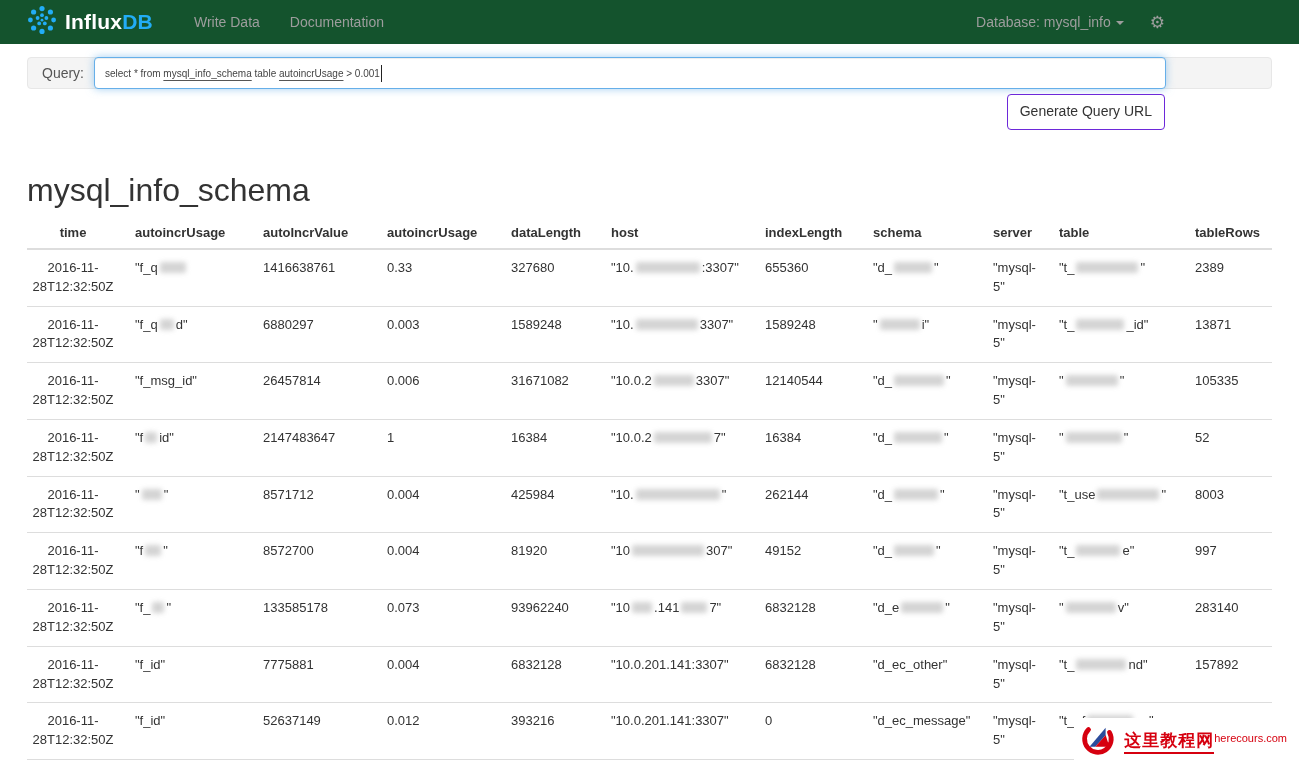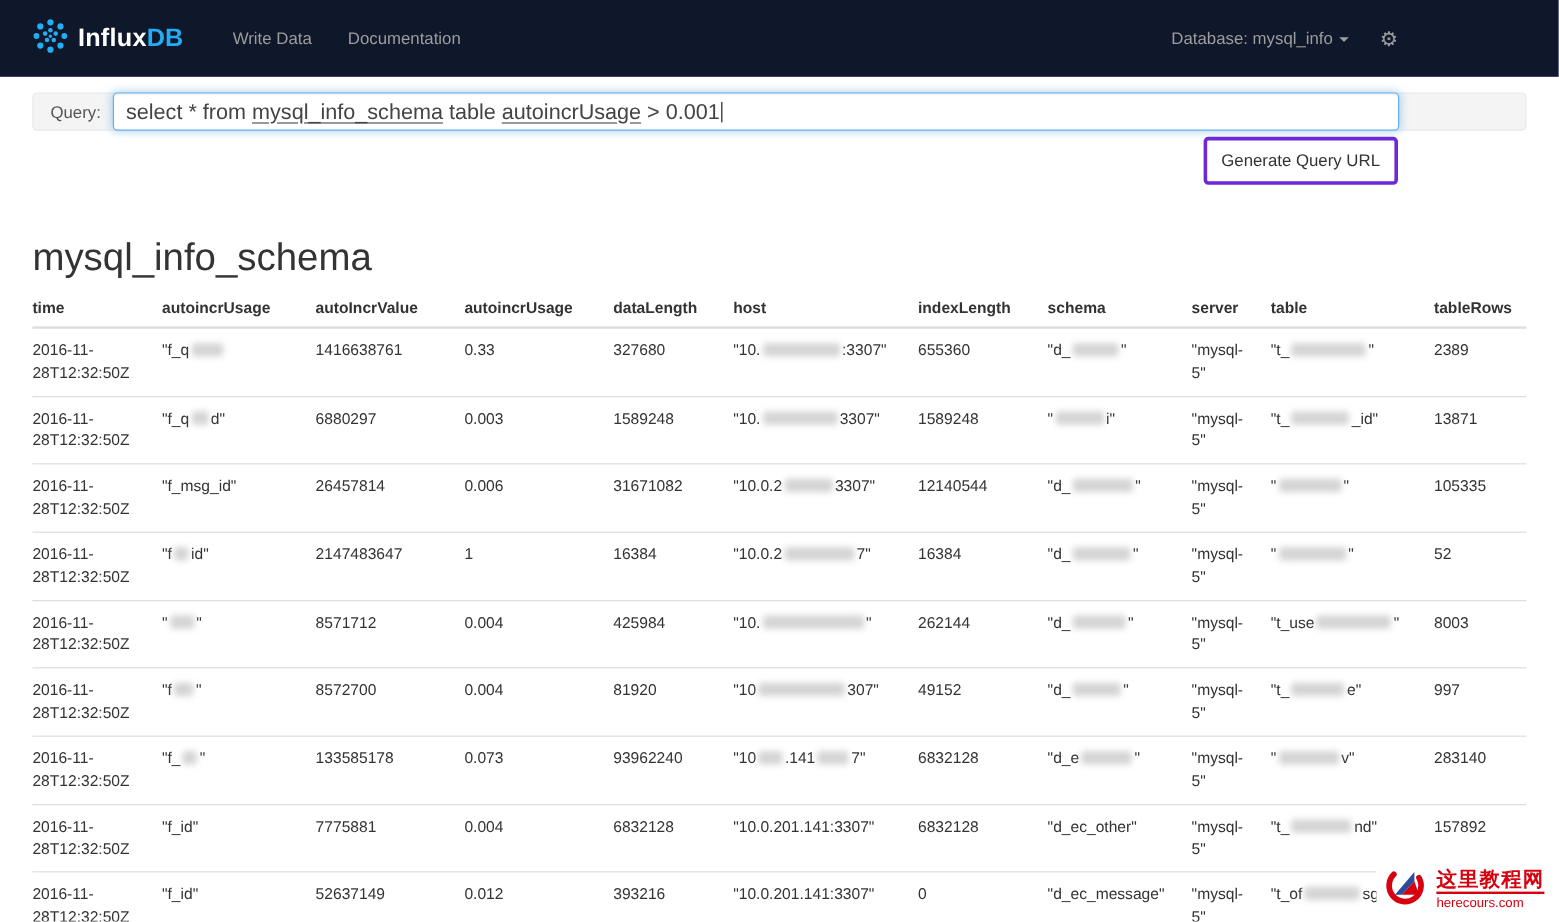--- a/index.html
+++ b/index.html
@@ -5,21 +5,21 @@
   * { box-sizing: border-box; }
   html, body { margin: 0; padding: 0; }
   body {
     width: 1299px; height: 768px; overflow: hidden;
     font-family: "Liberation Sans", sans-serif;
     background: #fff; position: relative; color: #333;
   }
 
   
   .navbar {
-    height: 64px; background: #0f172a;
+    height: 44px; background: #14532d;
     display: flex; align-items: center; justify-content: space-between;
     padding: 0 27px;
   }
   .navbar-left { display: flex; align-items: center; }
   .brand { display: flex; align-items: center; gap: 8px; cursor: pointer; text-decoration: none; }
   .brand-text { font-size: 21px; font-weight: bold; color: #fff; letter-spacing: .2px; }
   .brand-db { color: #22adf6; }
   .nav-links { display: flex; margin-left: 26px; }
   .nav-links a { color: #9d9d9d; font-size: 14px; padding: 0 15px; cursor: pointer; text-decoration: none; }
   .navbar-right { display: flex; align-items: center; gap: 26px; margin-right: 107px; }
@@ -37,61 +37,61 @@
     margin: 13px 27px 0; background: #f4f4f4; border: 1px solid #e7e7e7;
     border-radius: 4px; display: flex; align-items: center;
     padding: 4px 8px; height: 32px;
   }
   .query-label { color: #555; font-size: 14px; width: 58px; padding-left: 6px; flex: none; }
   .query-input {
     flex: 1; margin-right: 97px; height: 32px; background: #fff;
     border: 1px solid #66afe9; border-radius: 4px;
     box-shadow: inset 0 1px 1px rgba(0,0,0,.075), 0 0 8px rgba(102,175,233,.6);
     display: flex; align-items: center; padding: 0 10px;
-    font-size: 18px; color: #444; white-space: pre; cursor: text; overflow: hidden;
+    font-size: 10px; color: #444; white-space: pre; cursor: text; overflow: hidden;
   }
   .sp-underline { text-decoration: underline; text-decoration-color: #555; text-underline-offset: 3px; }
   .cursor { display: inline-block; width: 1px; height: 17px; background: #222; margin-left: 1px; }
 
   
   .actions-row { display: flex; justify-content: flex-end; gap: 6px; margin: 5px 134px 0 27px; }
   .btn {
-    background: #fff; border: 3px solid #6d28d9; border-radius: 4px; color: #333;
+    background: #fff; border: 1px solid #6d28d9; border-radius: 4px; color: #333;
     font-size: 14px; padding: 7px 12px; font-family: inherit; cursor: pointer; line-height: 1.42; text-align: center;
   }
 
   
   .page-title { margin: 42px 27px 10px; font-size: 32px; font-weight: 500; color: #333; }
 
   
   .data-table {
     width: 1245px; margin: 0 27px; border-collapse: collapse;
     table-layout: fixed; font-size: 13px; color: #333;
   }
   .data-table th {
     text-align: left; padding: 6px 8px 8px; border-bottom: 2px solid #ddd;
     font-weight: bold; overflow-wrap: break-word;
   }
   .data-table td {
     padding: 9px 8px; border-bottom: 1px solid #ddd; vertical-align: top;
     line-height: 1.45; overflow-wrap: break-word;
   }
-  .data-table th:first-child, .data-table td:first-child { padding-left: 0; }
+  .data-table th:first-child, .data-table td:first-child { padding-left: 0; text-align: center; }
   .data-table th:last-child, .data-table td:last-child { padding-right: 0; }
   .redact {
     display: inline-block; height: 11px; min-width: 12px; background: #c9c9c9;
     border-radius: 2px; filter: blur(2.5px); margin: 0 2px; vertical-align: -1px; opacity: .8;
   }
 
   
   .watermark {
     position: absolute; right: 0; bottom: 0; background: #fff;
     display: flex; align-items: center; gap: 6px; padding: 3px 12px 5px 6px;
   }
-  .wm-text { display: flex; flex-direction: column; }
+  .wm-text { display: flex; }
   .wm-name { color: #d6000f; font-size: 17px; font-weight: bold; line-height: 1.25;
     border-bottom: 2px solid #d6000f; letter-spacing: 1px; }
   .wm-url { color: #d6000f; font-size: 11px; line-height: 1.3; padding-top: 1px; }
 </style>
 </head>
 <body>
 
 <header class="navbar">
   <div class="navbar-left">
     <a class="brand">

